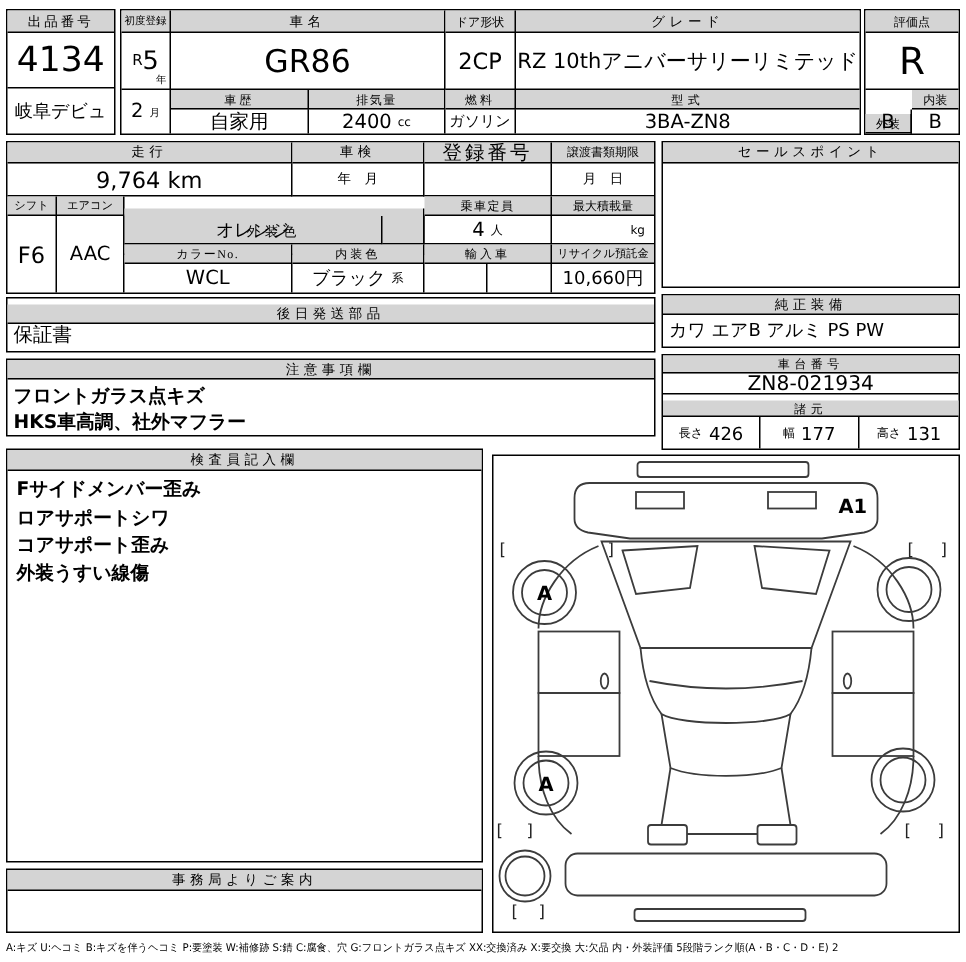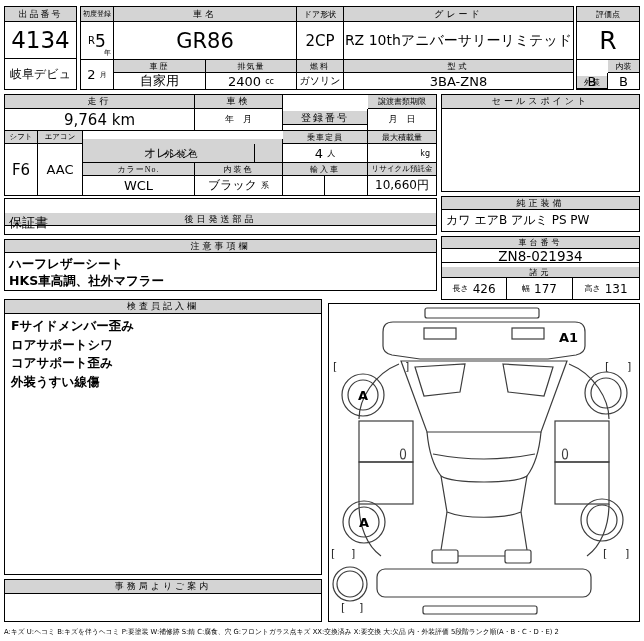--- a/index.html
+++ b/index.html
@@ -73,21 +73,21 @@
     <div class="a hdr bb br" style="left:0;top:69px;width:31px;height:13px;font-size:8px">外装</div>
     <div class="a hdr bb" style="left:31px;top:53px;width:31px;height:13px;font-size:8px">内装</div>
     <div class="a c br b" style="left:0;top:66px;width:31px;height:16px;font-size:13px">B</div>
     <div class="a c b" style="left:31px;top:66px;width:31px;height:16px;font-size:13px">B</div>
   </div>
 
   <div class="box" style="left:4px;top:94px;width:433px;height:102px">
 
     <div class="a hdr bb br ls3" style="left:0;top:0;width:190px;height:14px">走行</div>
     <div class="a hdr bb br ls3" style="left:190px;top:0;width:88px;height:14px">車検</div>
-    <div class="a hdr bb br ls2" style="left:278px;top:16px;width:85px;height:14px;font-size:10px">登録番号</div>
+    <div class="a hdr bb br ls2" style="left:278px;top:0;width:85px;height:14px;font-size:13px">登録番号</div>
     <div class="a hdr bb" style="left:363px;top:0;width:68px;height:14px;font-size:8px">譲渡書類期限</div>
 
     <div class="a c bb br b" style="left:0;top:14px;width:190px;height:22px;font-size:15px">9,764 km</div>
     <div class="a c bb br" style="left:190px;top:14px;width:88px;height:22px;font-size:9px">年　月</div>
     <div class="a bb br" style="left:278px;top:14px;width:85px;height:22px"></div>
     <div class="a c bb" style="left:363px;top:14px;width:68px;height:22px;font-size:9px">月　日</div>
 
     <div class="a hdr bb br" style="left:0;top:36px;width:33px;height:13px;font-size:7.5px">シフト</div>
     <div class="a hdr bb br" style="left:33px;top:36px;width:45px;height:13px;font-size:7.5px">エアコン</div>
     <div class="a hdr bb br ls3" style="left:78px;top:44px;width:200px;height:31px">外装色</div>
@@ -120,33 +120,33 @@
     <div class="a br" style="left:278px;top:81px;width:42px;height:19px"></div>
     <div class="a br" style="left:320px;top:81px;width:43px;height:19px"></div>
     <div class="a c b" style="left:363px;top:81px;width:68px;height:19px;font-size:12px">10,660円</div>
   </div>
 
   <div class="box" style="left:441px;top:94px;width:199px;height:98px">
     <div class="a hdr bb ls3" style="left:0;right:0;top:0;height:14px">セールスポイント</div>
   </div>
 
   <div class="box" style="left:4px;top:198px;width:433px;height:37px">
-    <div class="a hdr bb ls3" style="left:0;right:0;top:14px;height:13px">後日発送部品</div>
+    <div class="a hdr bb ls3" style="left:0;right:0;top:4px;height:13px">後日発送部品</div>
     <div class="a cl b" style="left:4px;right:0;top:13px;height:21px;font-size:13px">保証書</div>
   </div>
 
   <div class="box" style="left:441px;top:196px;width:199px;height:36px">
     <div class="a hdr bb ls3" style="left:0;right:0;top:0;height:13px">純正装備</div>
     <div class="a cl b" style="left:4px;right:0;top:13px;height:20px;font-size:12px">カワ エアB アルミ PS PW</div>
   </div>
 
   <div class="box" style="left:4px;top:239px;width:433px;height:52px">
     <div class="a hdr bb ls3" style="left:0;right:0;top:0;height:13px">注意事項欄</div>
     <div class="a" style="left:4px;right:2px;top:15px">
-      <div class="line" style="font-size:12.5px;line-height:17px">ハーフレザーシート</div>
+      <div class="line" style="font-size:12.5px;line-height:17px">フロントガラス点キズ</div>
       <div class="line" style="font-size:12.5px;line-height:17px">HKS車高調、社外マフラー</div>
     </div>
   </div>
 
   <div class="box" style="left:441px;top:236px;width:199px;height:64px">
     <div class="a hdr bb ls3" style="left:0;right:0;top:0;height:12px;font-size:8px">車台番号</div>
     <div class="a c bb b" style="left:0;right:0;top:12px;height:14px;font-size:13.5px">ZN8-021934</div>
     <div class="a hdr bb ls3" style="left:0;right:0;top:30px;height:11px;font-size:8px">諸元</div>
     <div class="a c br" style="left:0;top:41px;width:65px;height:21px">
       <span style="font-size:8px;margin-right:4px">長さ</span>

